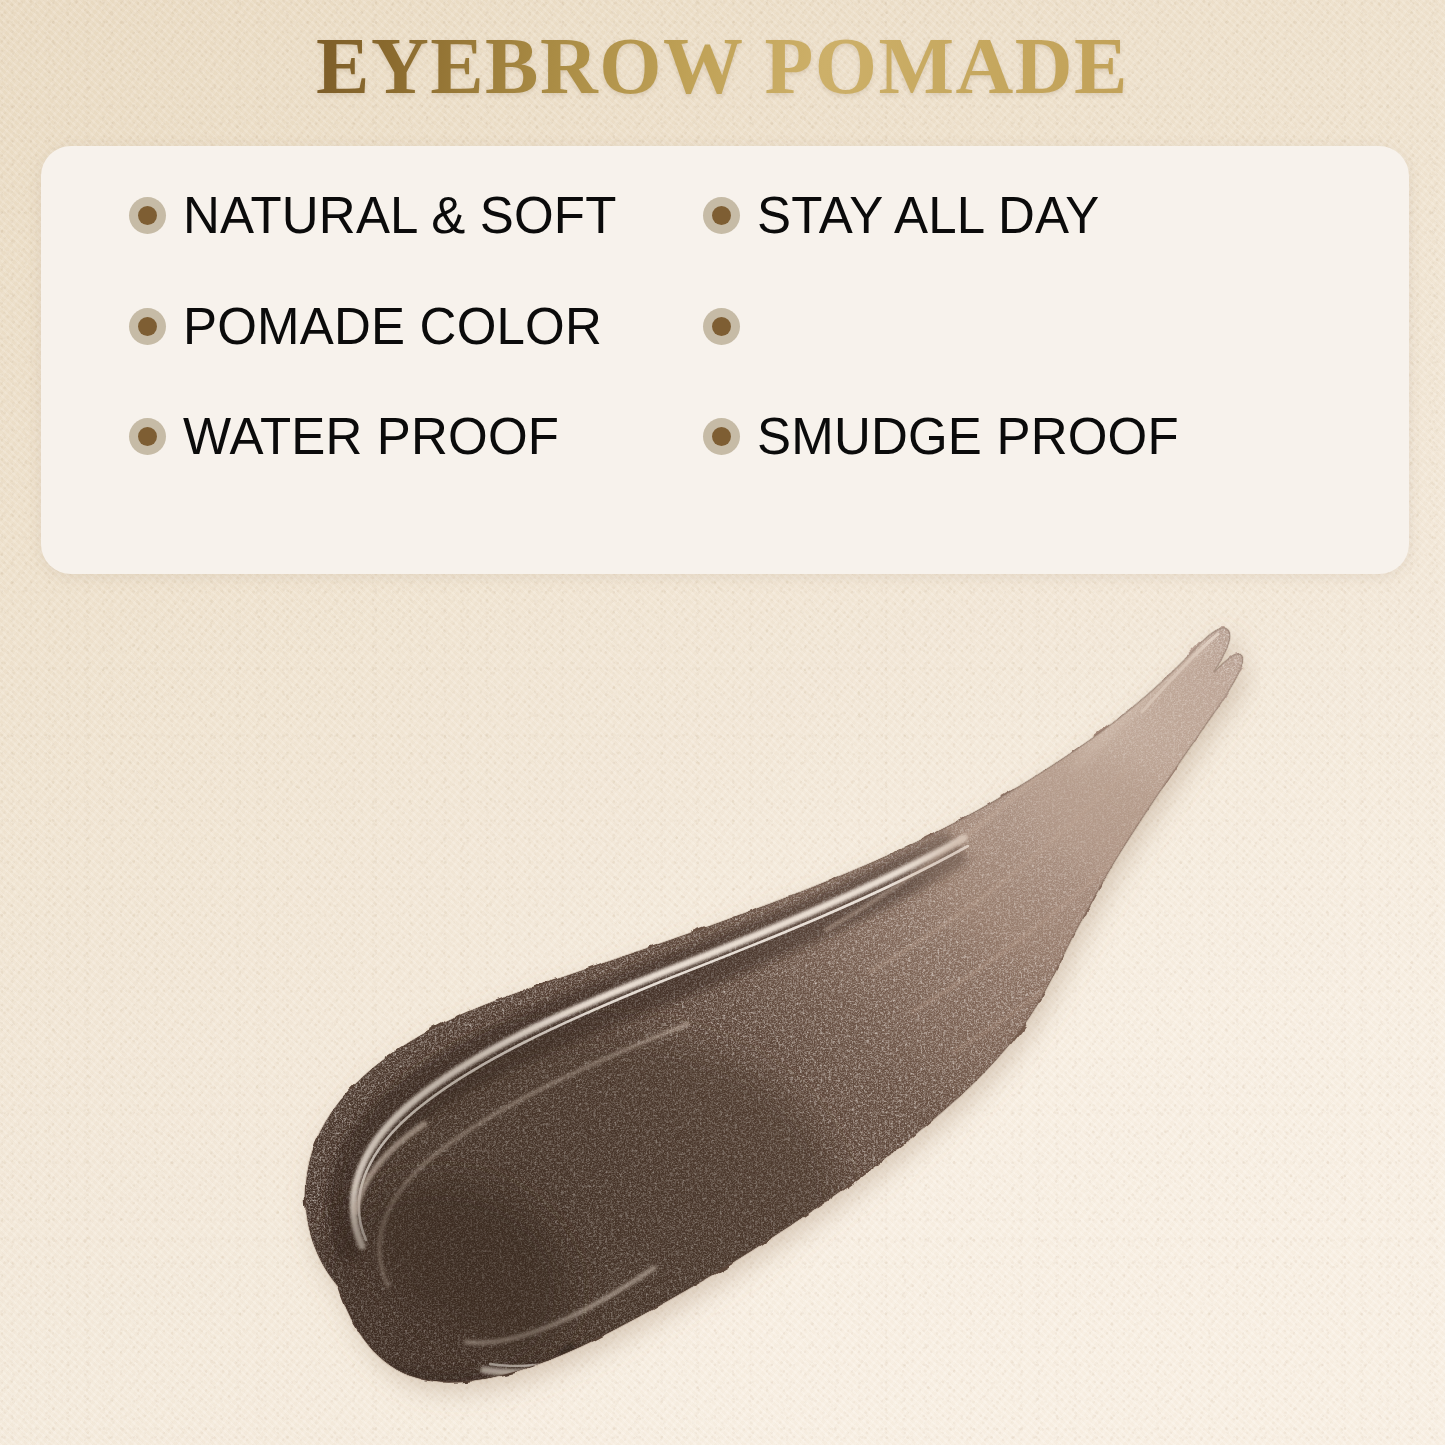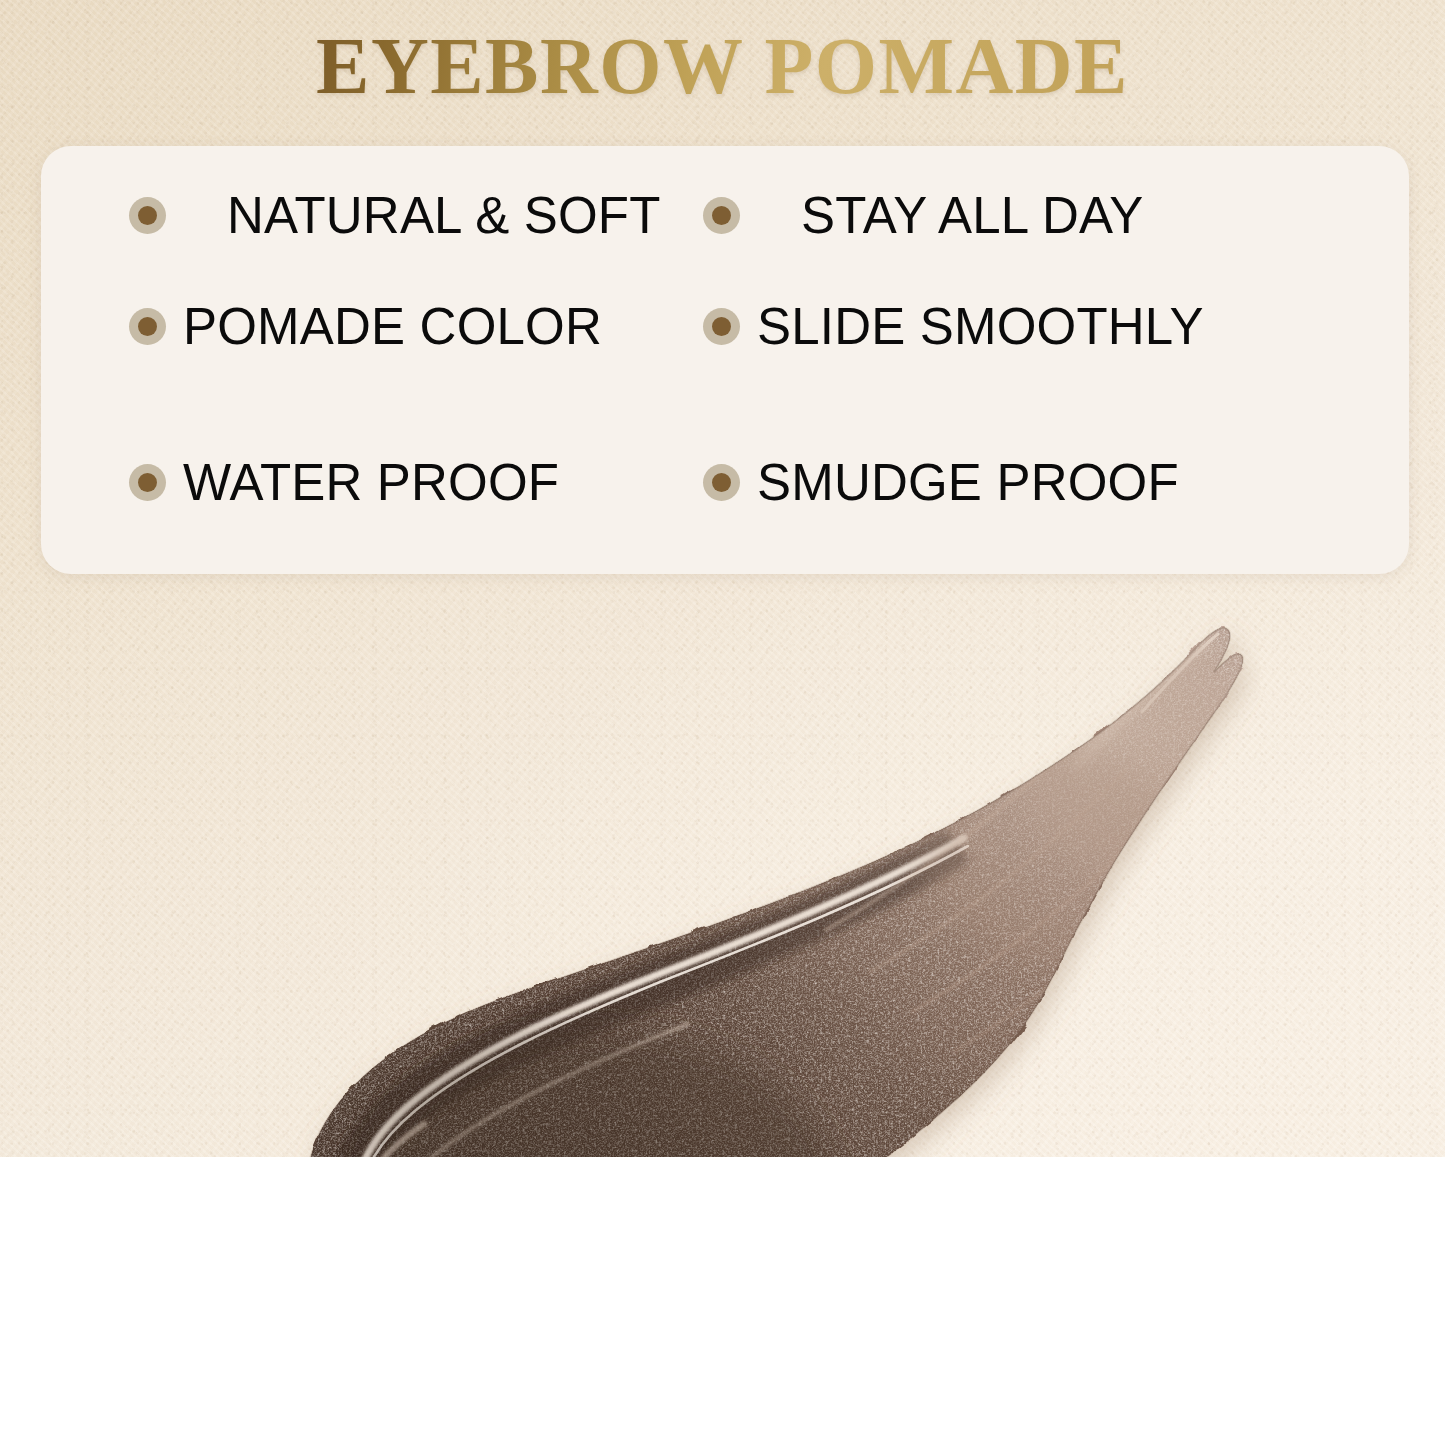--- a/index.html
+++ b/index.html
@@ -4,21 +4,21 @@
 <title>Eyebrow Pomade</title>
 <style>
   html, body {
     margin: 0;
     padding: 0;
     background: #ffffff;
   }
   #canvas {
     position: relative;
     width: 1445px;
-    height: 1157px;
+    height: 1445px;
     overflow: hidden;
     font-family: "Liberation Sans", sans-serif;
     background-color: #EFE2CE;
     background-image:
       radial-gradient(ellipse 150% 120% at 88% 96%, #F9F0E4 0%, rgba(249,240,228,0.75) 22%, rgba(245,234,219,0.35) 45%, rgba(240,228,208,0) 70%),
       linear-gradient(157deg, #EADBC3 0%, #EEE1CC 26%, #F2E7D6 52%, #F6EDE0 76%, #F8F1E7 100%);
   }
 
   
   #grain {
@@ -128,23 +128,23 @@
     font-family: "Liberation Sans", sans-serif;
     font-size: 51px;
     font-weight: 400;
     color: #0B0B0B;
     letter-spacing: .2px;
     white-space: nowrap;
     line-height: 1;
   }
 
   
-  .row1 { top: 37px; gap: 44px; }
+  .row1 { top: 37px; }
   .row2 { top: 148px; }
-  .row3 { top: 258px; margin-top: 46px; }
+  .row3 { top: 258px; }
   .row4 { top: 366px; }
   
   .colL { left: 88px; }
   .colR { left: 662px; justify-content: center; }
 
   
   #swatch-wrap {
     position: absolute;
     left: 270px;
     top: 600px;
@@ -184,21 +184,20 @@
         <span class="feature-label">STAY ALL DAY</span>
       </div>
 
       <div class="feature-item row2 colL">
         <span class="bullet"></span>
         <span class="feature-label">POMADE COLOR</span>
       </div>
 
       <div class="feature-item row2 colR">
         <span class="bullet"></span>
-        <span class="feature-label">SLIDE SMOOTHLY</span>
       </div>
 
       <div class="feature-item row3 colL">
         <span class="bullet"></span>
         <span class="feature-label">WATER PROOF</span>
       </div>
 
       <div class="feature-item row3 colR">
         <span class="bullet"></span>
         <span class="feature-label">SMUDGE PROOF</span>

